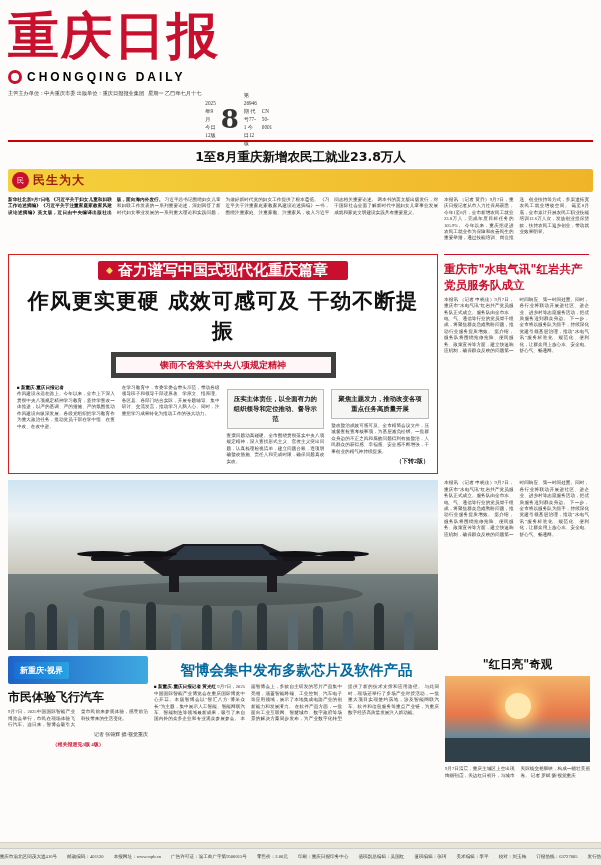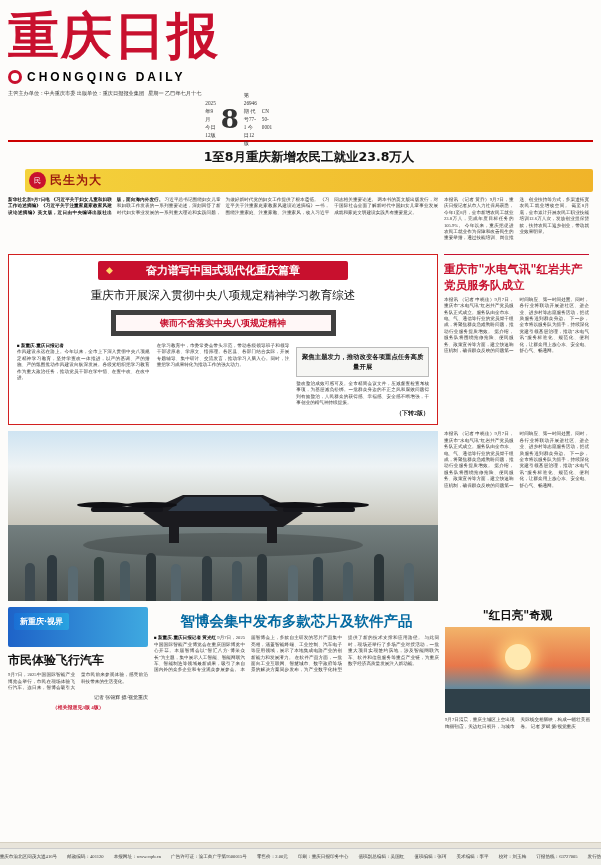--- a/index.html
+++ b/index.html
@@ -50,39 +50,39 @@
   .lead-head3{font-family:"DejaVu Serif",serif;font-size:11.5px;line-height:16px;color:#111;text-align:center;margin-top:3px;}
   .lead-head4{font-family:"DejaVu Serif",serif;font-size:11.5px;line-height:16px;color:#111;text-align:center;}
 
   
   .banner{display:flex;gap:6px;margin-top:6px;}
   .banner-left{width:430px;}
   .banner-title{
     font-family:"DejaVu Serif",serif;font-weight:bold;
     font-size:19px;line-height:27px;color:#111;letter-spacing:0px;
   }
-  .banner-right{flex:1;margin-left:17px;}
+  .banner-right{flex:1;}
   .br-title{font-family:"DejaVu Sans",sans-serif;font-weight:bold;font-size:12.5px;line-height:17px;text-align:center;}
 
   
   .cols{display:flex;gap:6px;margin-top:5px;}
   .col-left{width:430px;}
   .col-right{width:145px;}
 
   .micro{font-size:4.6px;line-height:6.4px;color:#333;text-align:justify;}
   .micro-3{column-count:3;column-gap:6px;}
   .micro-2{column-count:2;column-gap:6px;}
   .micro-4{column-count:4;column-gap:5px;}
   .dateline{font-weight:bold;color:#111;}
 
   
   .feature{border:1.6px solid #d21f1f;margin-top:6px;padding:6px 8px 8px 8px;background:#fff;}
   .feature-ribbon{
     background:#c8102e;color:#fff;font-family:"DejaVu Sans",sans-serif;font-weight:bold;
-    font-size:11px;line-height:19px;text-align:center;margin:0 auto 6px auto;width:250px;
+    font-size:15px;line-height:19px;text-align:center;margin:0 auto 6px auto;width:250px;
     border-radius:2px;position:relative;
   }
   .feature-ribbon::before{content:"◆";position:absolute;left:8px;color:#ffd76a;font-size:9px;}
   .feature-h1{
     font-family:"DejaVu Serif",serif;font-weight:bold;font-size:21px;line-height:30px;
     text-align:center;color:#111;letter-spacing:1px;
   }
   .feature-h2{font-family:"DejaVu Serif",serif;font-size:11.5px;line-height:18px;text-align:center;margin-top:4px;color:#111;}
   .feature-tag{
     margin:6px auto 0 auto;border:5px solid #404040;color:#c8102e;background:#fff7f7;
@@ -185,30 +185,34 @@
         <span>截至8月底，全市累计开展农民工职业技能培训12.6万人次，发放创业担保贷款，扶持农民工返乡创业，带动就业效果明显。</span>
       </div>
     </div>
   </div>
 
   <div class="flex gap6 mt6">
 
     <div style="width:430px;">
       <div class="feature">
         <div class="feature-ribbon">奋力谱写中国式现代化重庆篇章</div>
-        <div class="feature-h2">重庆市开展深入贯彻中央八项规定精神学习教育综述</div>
+        <div class="feature-h1">作风更实更硬 成效可感可及 干劲不断提振</div>
         <div class="feature-tag">锲而不舍落实中央八项规定精神</div>
 
         <div class="feature-body">
           <div class="fb-col">
             <div class="dateline">■ 新重庆-重庆日报记者</div>
             <div>作风建设永远在路上。今年以来，全市上下深入贯彻中央八项规定精神学习教育，坚持学查改一体推进，以严的基调、严的措施、严的氛围推动作风建设向纵深发展。各级党组织把学习教育作为重大政治任务，推动党员干部在学中悟、在查中改、在改中进。</div>
           </div>
           <div class="fb-col">
             <div>在学习教育中，市委常委会带头示范，带动各级领导班子和领导干部读原著、学原文、悟原理。各区县、各部门结合实际，开展专题辅导、集中研讨、交流发言，推动学习入脑入心。同时，注重把学习成果转化为推动工作的强大动力。</div>
+          </div>
+          <div class="fb-col">
+            <div class="pull">压实主体责任，以全面有力的组织领导和定位推动、督导示范</div>
+            <div>查摆问题动真碰硬。全市围绕贯彻落实中央八项规定精神，深入查找形式主义、官僚主义突出问题，认真梳理检视清单，建立问题台账，逐项明确整改措施、责任人和完成时限，确保问题真改实改。</div>
           </div>
           <div class="fb-col">
             <div class="pull">聚焦主题发力，推动改变各项重点任务高质量开展</div>
             <div>整改整治成效可感可及。全市精简会议文件，压减督查检查考核事项，为基层减负松绑。一批群众身边的不正之风和腐败问题得到有效整治，人民群众的获得感、幸福感、安全感不断增强，干事创业的精气神持续提振。</div>
             <div class="jump">（下转2版）</div>
           </div>
         </div>
       </div>
     </div>
 
@@ -262,21 +266,21 @@
     <div style="width:145px;">
       <div class="micro micro-2">本报讯 （记者 申晓佳）9月7日，重庆市"水电气讯"红岩共产党员服务队正式成立。服务队由全市水、电、气、通信等行业的党员骨干组成，将聚焦群众急难愁盼问题，推动行业服务提质增效。
 据介绍，服务队将围绕抢修抢险、便民服务、政策宣传等方面，建立快速响应机制，确保群众反映的问题第一时间响应、第一时间处置。同时，各行业将联动开展进社区、进企业、进乡村等志愿服务活动，把优质服务送到群众身边。
 下一步，全市将以服务队为抓手，持续深化党建引领基层治理，推动"水电气讯"服务标准化、规范化、便利化，让群众用上放心水、安全电、舒心气、畅通网。</div>
     </div>
   </div>
 
   <div class="flex gap6 mt6">
 
     <div style="width:140px;">
-      <div class="photo" style="height:40px;background:linear-gradient(90deg,#1e63c8,#3fa9e0);position:relative;border-radius:2px;">
+      <div class="photo" style="height:28px;background:linear-gradient(90deg,#1e63c8,#3fa9e0);position:relative;border-radius:2px;">
         <div class="photo-label">新重庆·视界</div>
       </div>
       <div class="rc-h" style="margin-top:5px;font-size:12px;">市民体验飞行汽车</div>
       <div class="micro micro-2 mt4">9月7日，2025中国国际智能产业博览会举行，市民在现场体验飞行汽车。连日来，智博会吸引大量市民前来参观体验，感受前沿科技带来的生活变化。</div>
       <div class="caption" style="text-align:right;margin-top:2px;">记者 张锦辉 摄/视觉重庆</div>
       <div class="caption red-link" style="text-align:center;margin-top:3px;">（相关报道见3版 4版）</div>
     </div>
 
     <div style="width:285px;">
       <div class="sect-title">智博会集中发布多款芯片及软件产品</div>

